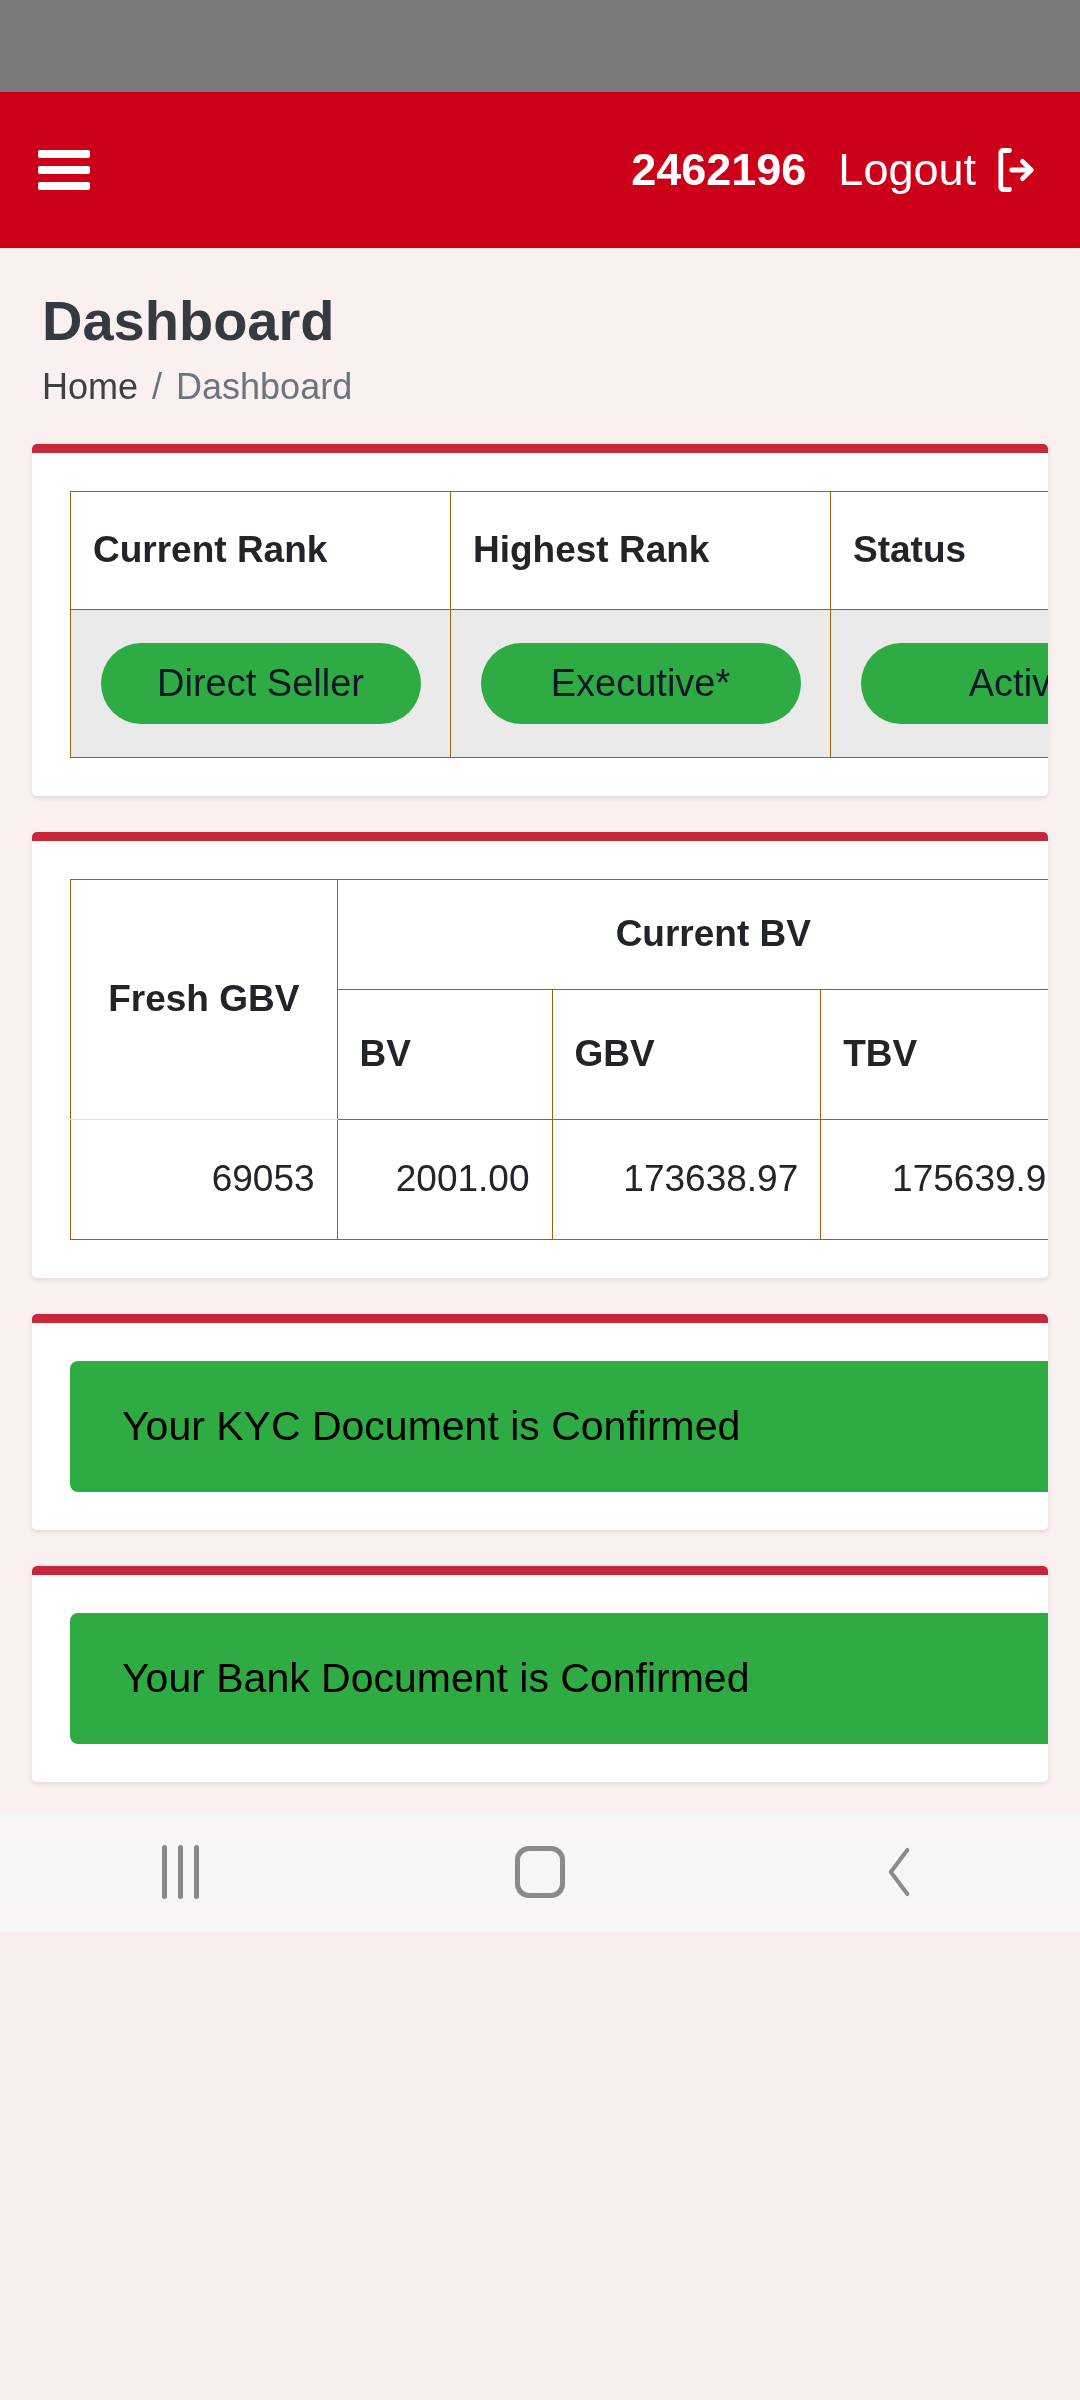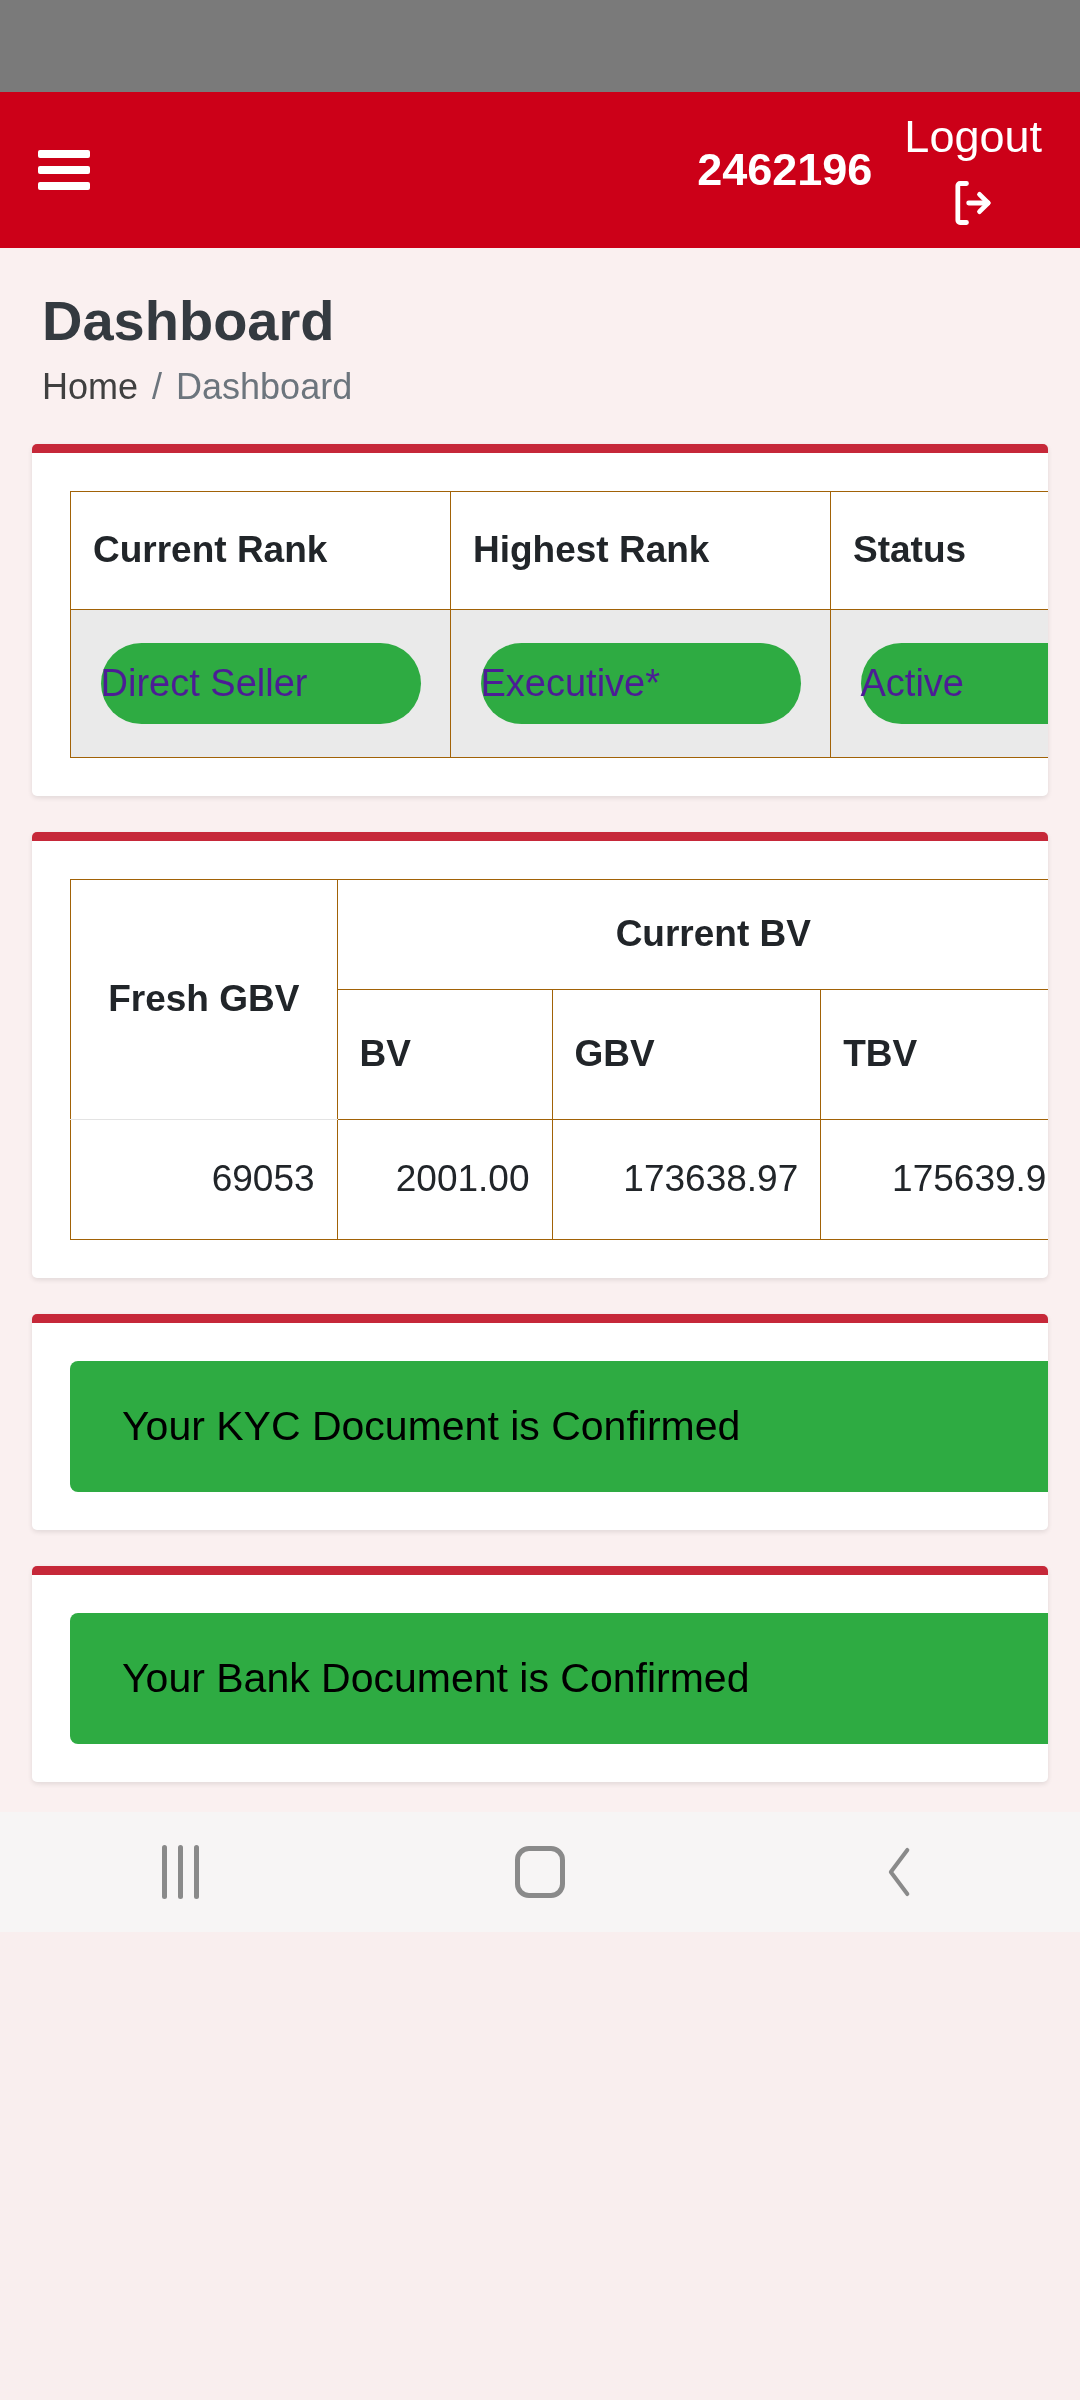--- a/index.html
+++ b/index.html
@@ -28,21 +28,21 @@
     display:flex; flex-direction:column; justify-content:space-between;
     cursor:pointer;
   }
   .hamburger span { display:block; height:8px; background:#ffffff; border-radius:2px; width:100%; }
   .appbar-right {
     margin-left:auto; display:flex; align-items:center; gap:32px;
   }
   .acct-id {
     color:#fff; font-size:45px; font-weight:bold; letter-spacing:0px;
   }
-  .logout-wrap { display:flex; align-items:center; gap:14px;flex-direction:column; }
+  .logout-wrap { display:flex; align-items:center; gap:14px; }
   .logout-text { color:#fff; font-size:45px; font-weight:400; }
   .logout-icon { display:block; }
 
   
   .content { padding:0; }
   .page-title {
     font-size:56px; font-weight:bold; color:#343a40;
     padding:42px 0 0 42px; line-height:1.1;
   }
   .breadcrumb {
@@ -79,25 +79,25 @@
   
   .rank-table { width:1000px; }
   .rank-table th { font-weight:bold; text-align:left; background:#fff; height:118px; }
   .rank-table td { background:#eaeaea; text-align:center; height:148px; }
   .rank-table col.c1 { width:380px; }
   .rank-table col.c2 { width:380px; }
   .rank-table col.c3 { width:380px; }
   .pill {
     display:inline-block;
     background:#2eab42;
-    color:#4c1d95;
+    color:#0f172a;
     border-radius:90px;
     padding:19px 0;
     width:320px;
-    text-align:left;
+    text-align:center;
     font-size:38px;
     white-space:nowrap;
   }
 
   
   .bv-table { width:1020px; }
   .bv-table th { font-weight:bold; background:#fff; }
   .bv-table td { text-align:right; font-weight:400; height:120px; }
   .bv-table th.blank { border-bottom:1px solid #e3e3e3; }
   .bv-table th.span { text-align:center; height:110px; }

